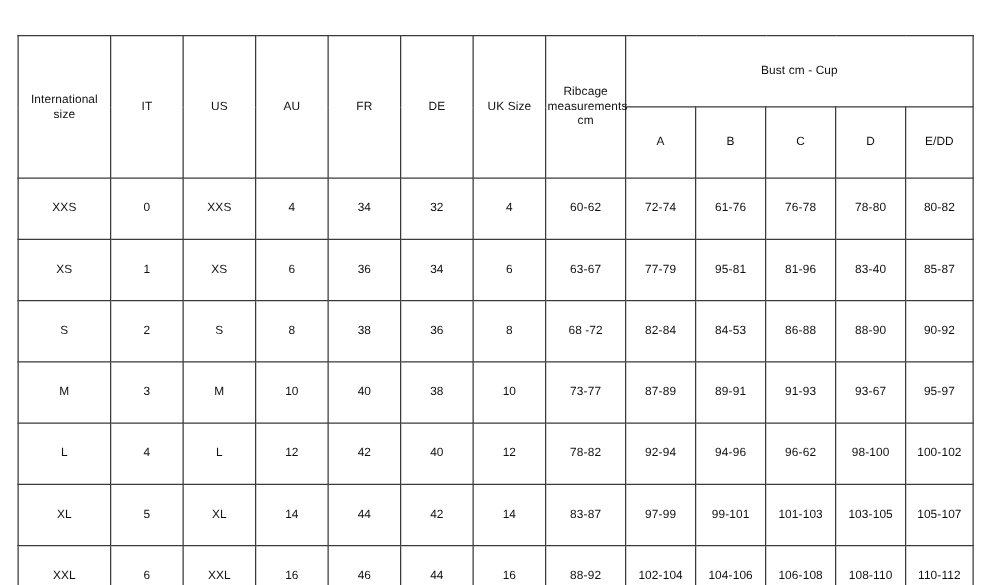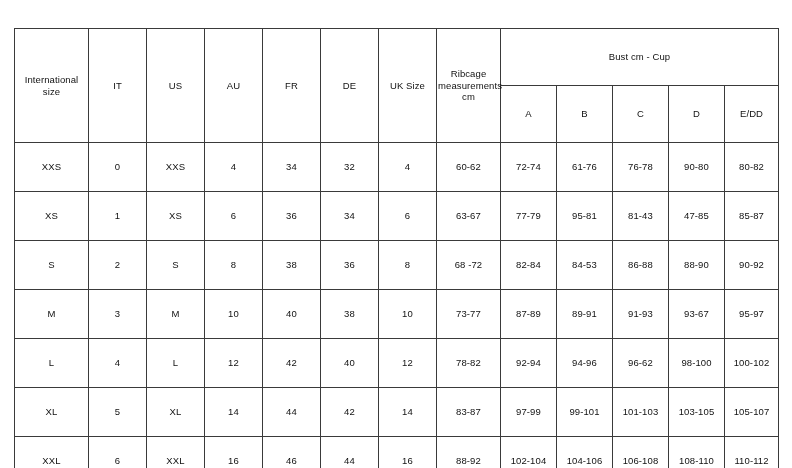--- a/index.html
+++ b/index.html
@@ -100,36 +100,36 @@
         <td>0</td>
         <td>XXS</td>
         <td>4</td>
         <td>34</td>
         <td>32</td>
         <td>4</td>
         <td>60-62</td>
         <td>72-74</td>
         <td>61-76</td>
         <td>76-78</td>
-        <td>90-80</td>
+        <td>78-80</td>
         <td>80-82</td>
       </tr>
       <tr>
         <td>XS</td>
         <td>1</td>
         <td>XS</td>
         <td>6</td>
         <td>36</td>
         <td>34</td>
         <td>6</td>
         <td>63-67</td>
         <td>77-79</td>
         <td>95-81</td>
-        <td>81-43</td>
-        <td>47-85</td>
+        <td>81-96</td>
+        <td>83-40</td>
         <td>85-87</td>
       </tr>
       <tr>
         <td>S</td>
         <td>2</td>
         <td>S</td>
         <td>8</td>
         <td>38</td>
         <td>36</td>
         <td>8</td>

